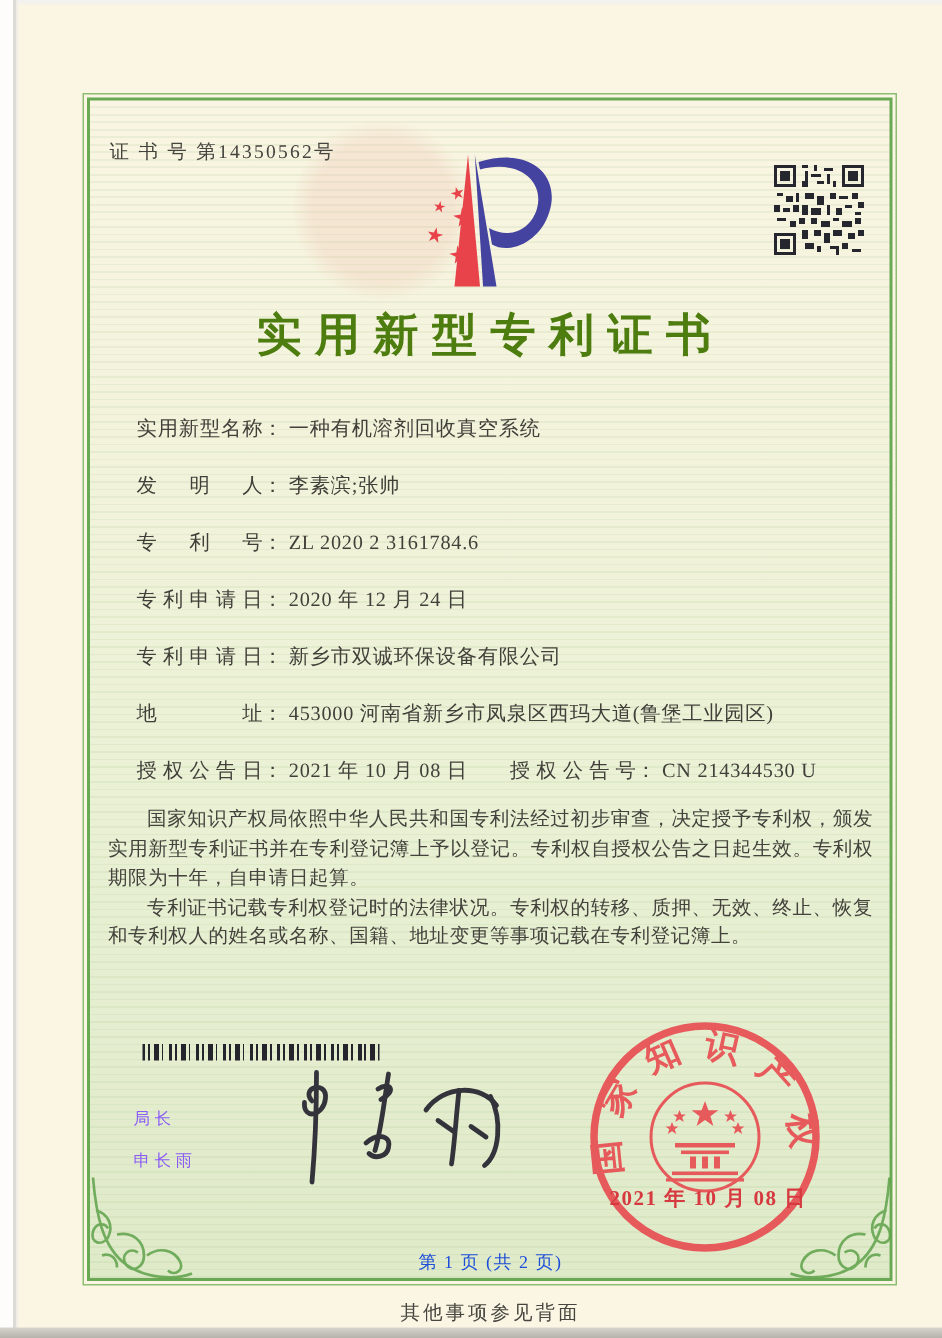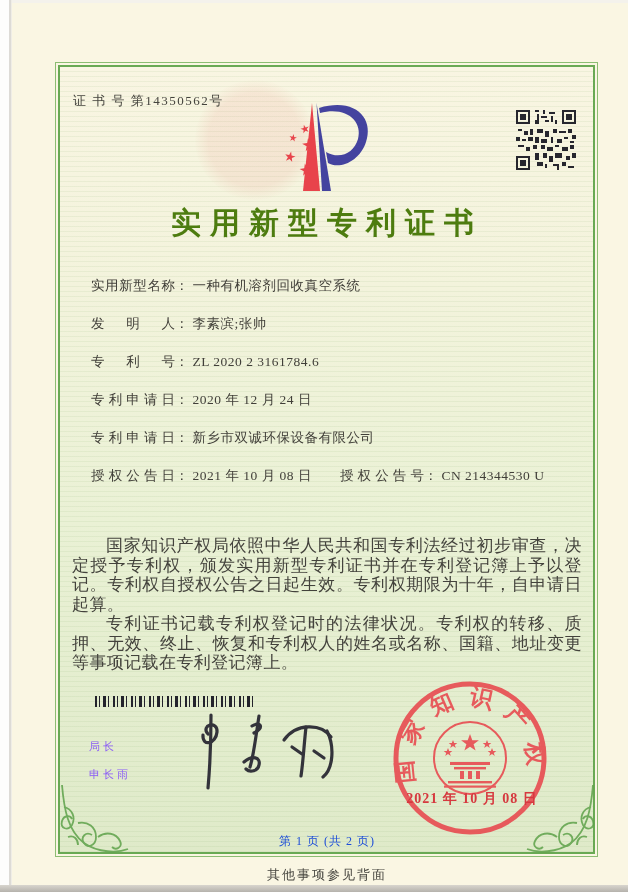--- a/index.html
+++ b/index.html
@@ -32,21 +32,21 @@
     font-size:30px;font-weight:600;letter-spacing:9px;color:#4d7c0f;}
 
   .fields{position:absolute;left:91px;top:276px;width:492px;font-size:13.5px;color:#413f39;}
   .f-row{height:38px;line-height:20px;white-space:nowrap;}
   .f-label{display:inline-block;width:84px;text-align:justify;text-align-last:justify;vertical-align:top;}
   .f-colon{display:inline-block;margin-right:4px;}
   .f-value{letter-spacing:.5px;}
   .f-group2{margin-left:28px;}
 
   .paragraphs{position:absolute;left:72px;top:536px;width:510px;}
-  .paragraphs p{margin:0;font-size:17px;line-height:19.5px;text-indent:2em;
+  .paragraphs p{margin:0;font-size:13px;line-height:19.5px;text-indent:2em;
     text-align:justify;color:#43423c;letter-spacing:.4px;}
 
   .barcode{position:absolute;left:95px;top:696px;width:158px;height:11px;
     background:repeating-linear-gradient(90deg,
       #24242c 0 2px,transparent 2px 4px,#24242c 4px 5px,transparent 5px 8px,
       #24242c 8px 11px,transparent 11px 13px,#24242c 13px 14px,transparent 14px 18px);}
 
   .signer{position:absolute;left:89px;top:732px;font-size:11px;color:#8b5cf6;letter-spacing:3px;}
   .signer div{height:28px;line-height:28px;}
   .signature{position:absolute;left:180px;top:710px;}
@@ -185,20 +185,23 @@
     <div class="f-row">
       <span class="f-label">专利号</span><span class="f-colon">：</span><span class="f-value">ZL 2020 2 3161784.6</span>
     </div>
     <div class="f-row">
       <span class="f-label">专利申请日</span><span class="f-colon">：</span><span class="f-value">2020 年 12 月 24 日</span>
     </div>
     <div class="f-row">
       <span class="f-label">专利申请日</span><span class="f-colon">：</span><span class="f-value">新乡市双诚环保设备有限公司</span>
     </div>
     <div class="f-row">
+      <span class="f-label">地址</span><span class="f-colon">：</span><span class="f-value">453000 河南省新乡市凤泉区西玛大道(鲁堡工业园区)</span>
+    </div>
+    <div class="f-row">
       <span><span class="f-label">授权公告日</span><span class="f-colon">：</span><span class="f-value">2021 年 10 月 08 日</span></span><span class="f-group2"><span class="f-label">授权公告号</span><span class="f-colon">：</span><span class="f-value">CN 214344530 U</span></span>
     </div>
   </div>
 
   <div class="paragraphs">
     <p>国家知识产权局依照中华人民共和国专利法经过初步审查，决定授予专利权，颁发实用新型专利证书并在专利登记簿上予以登记。专利权自授权公告之日起生效。专利权期限为十年，自申请日起算。</p>
     <p>专利证书记载专利权登记时的法律状况。专利权的转移、质押、无效、终止、恢复和专利权人的姓名或名称、国籍、地址变更等事项记载在专利登记簿上。</p>
   </div>
 
   <div class="barcode"></div>

